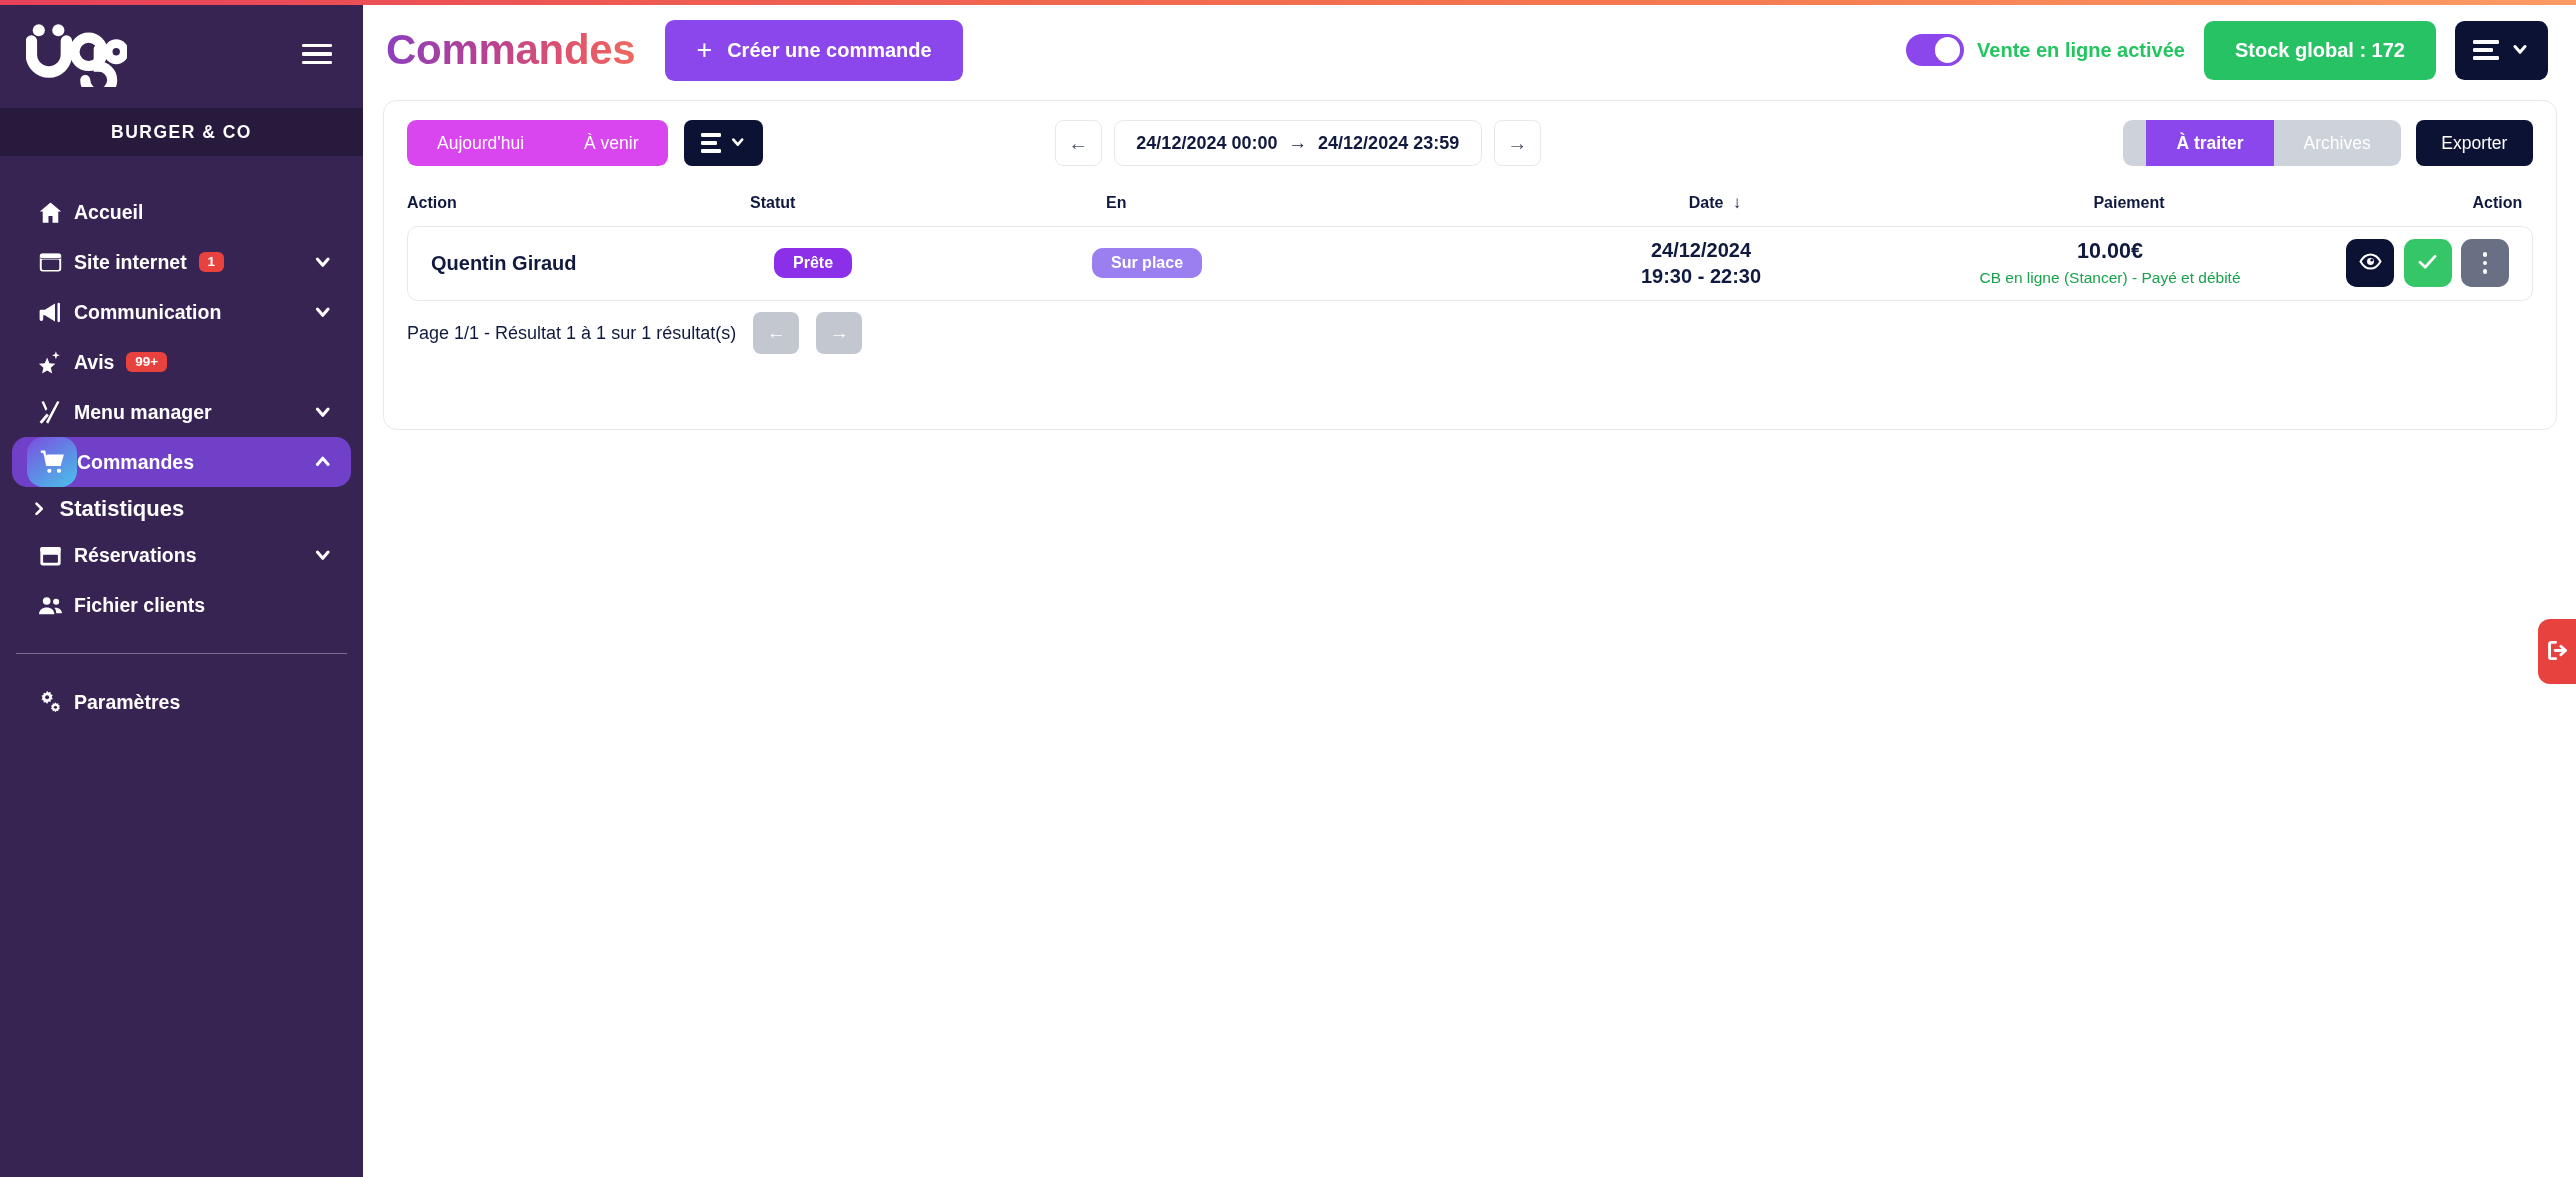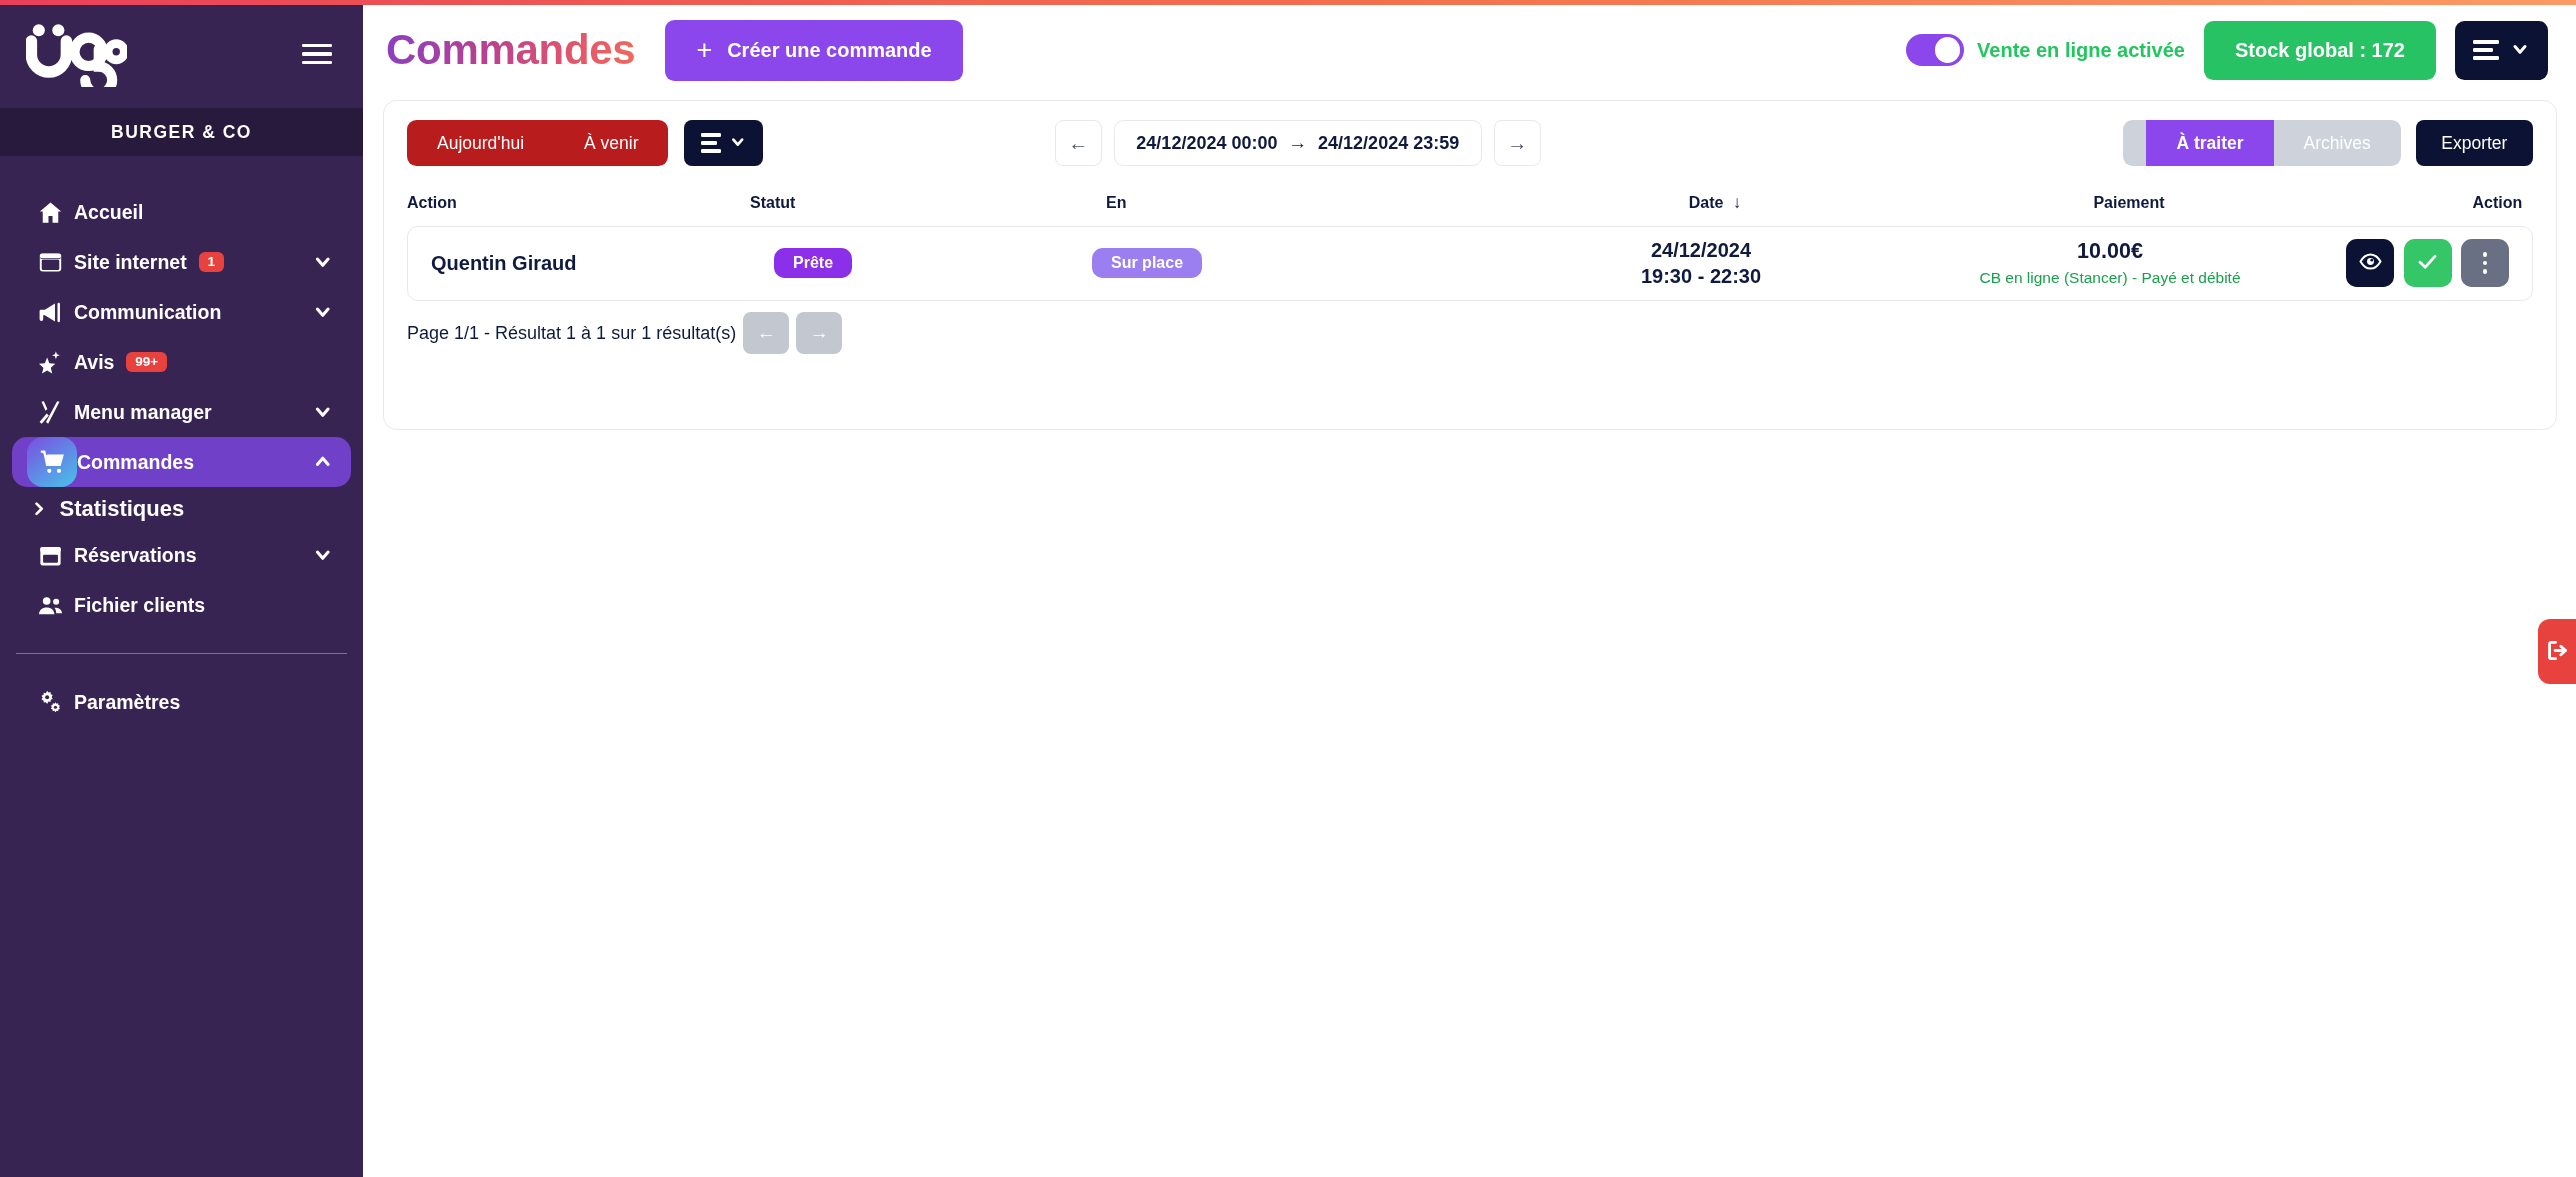--- a/index.html
+++ b/index.html
@@ -140,21 +140,21 @@
 
   
   #content-card {
     position:absolute; left: 20px; top: 100px; width: 2174px; height: 330px;
     border: 1.3px solid #e6e8ee; border-radius: 13.5px; background:#fff;
   }
   #toolbar-row {
     display:flex; align-items:center; height: 69px; padding: 15px 23px 0 23px;
   }
   .seg-group {
-    display:flex; background:#b91c1c; border-radius: 9.4px; overflow:hidden; height: 46px;
+    display:flex; background:#d946ef; border-radius: 9.4px; overflow:hidden; height: 46px;
   }
   .seg-btn {
     border:none; background:transparent; color:#ffffff;
     font-size: 17.5px; font-weight:500; padding: 0 30px; cursor:pointer;
     font-family:"Liberation Sans", sans-serif; white-space:nowrap;
   }
   #filter-menu-btn {
     margin-left: 16px; height: 46px; width: 79px; background:#0b1234; border:none;
     border-radius: 8px; display:flex; align-items:center; justify-content:center; gap:8px; cursor:pointer;
   }
@@ -242,21 +242,21 @@
   }
   .act-btn.view { background:#0b1234; }
   .act-btn.validate { background:#35c667; }
   .act-btn.more { background:#697084; }
   .act-btn svg { width: 23px; height: 23px; }
   .dots { display:flex; flex-direction:column; gap:4px; }
   .dots i { width:4.7px; height:4.7px; background:#fff; border-radius:50%; display:block; }
 
   
   #pagination {
-    display:flex; align-items:center; gap: 7px; padding: 0 23px; height: 65px;
+    display:flex; align-items:center; gap: 17px; padding: 0 23px; height: 65px;
   }
   #pagination-label { font-size: 18px; color:#101a3f; }
   .page-btn {
     width: 46px; height: 42px; border-radius: 8px; border:none; background:#c2c7d0;
     color:#fff; font-size: 19px; cursor:pointer; display:flex; align-items:center; justify-content:center;
   }
 
   
   #logout-tab {
     position:absolute; right:0; top: 619px; width: 38px; height: 65px;

